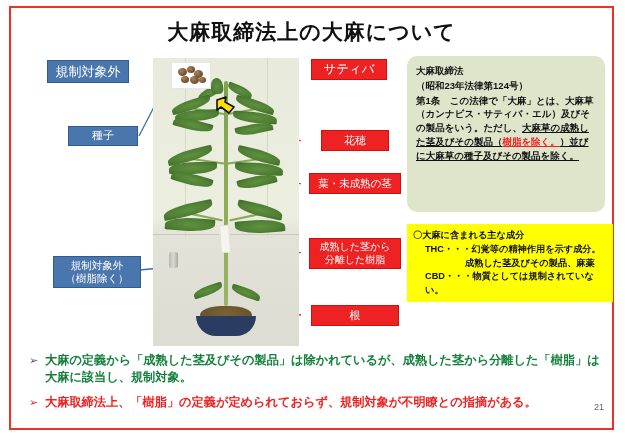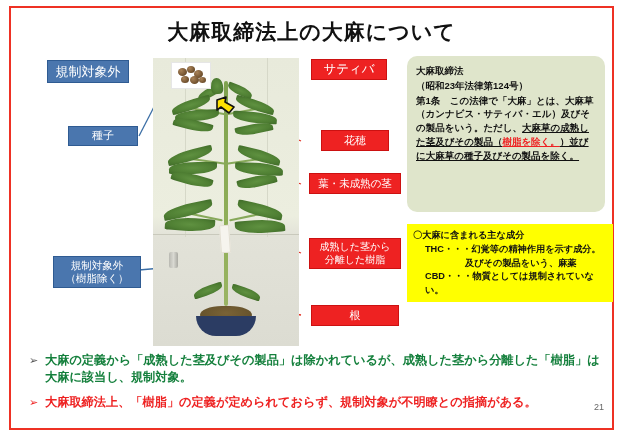--- a/index.html
+++ b/index.html
@@ -238,21 +238,21 @@
 
   <div class="greenbox">
     <div class="ttl">大麻取締法</div>
     <div>（昭和23年法律第124号）</div>
     <div class="art"><span>第1条　この法律で「大麻」とは、大麻草（カンナビス・サティバ・エル）及びその製品をいう。ただし、</span><span class="u">大麻草の成熟した茎及びその製品（</span><span class="redu">樹脂を除く。</span><span class="u">）並びに大麻草の種子及びその製品を除く。</span></div>
   </div>
 
   <div class="yellowbox">
     <div>〇大麻に含まれる主な成分</div>
     <div class="ind1">THC・・・幻覚等の精神作用を示す成分。</div>
-    <div class="ind2">及びその製品をいう、麻薬</div>
+    <div class="ind2">成熟した茎及びその製品、麻薬</div>
     <div class="ind1">CBD・・・物質としては規制されていない。</div>
   </div>
 
   <div class="bullets">
     <div class="bullet dark">
       <span class="mark">➢</span>
       <span class="txt">大麻の定義から「成熟した茎及びその製品」は除かれているが、成熟した茎から分離した「樹脂」は大麻に該当し、規制対象。</span>
     </div>
     <div class="bullet red">
       <span class="mark">➢</span>

